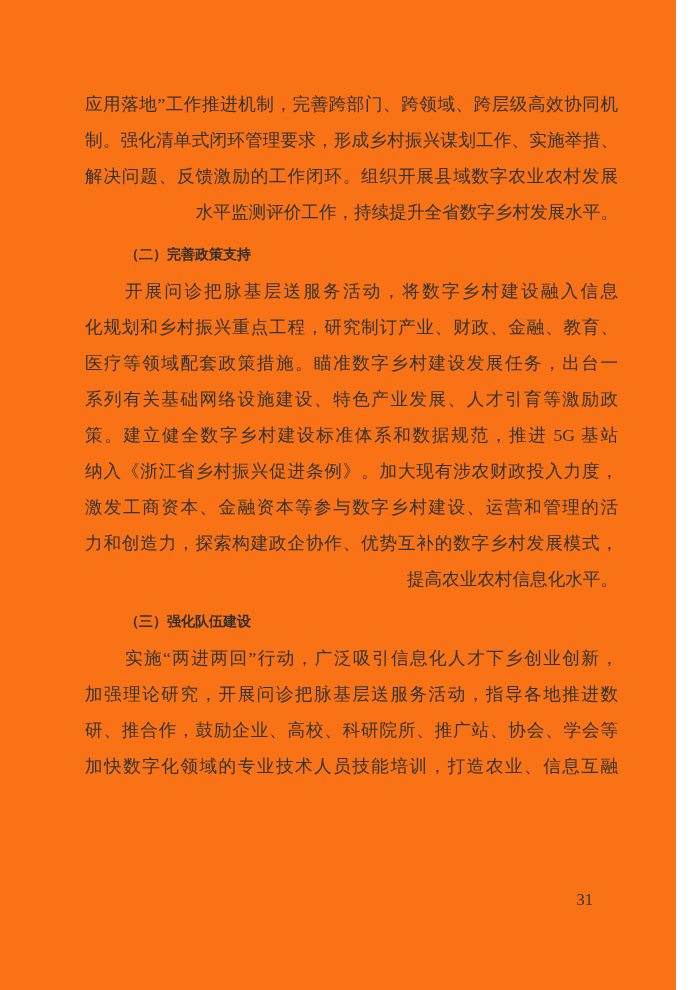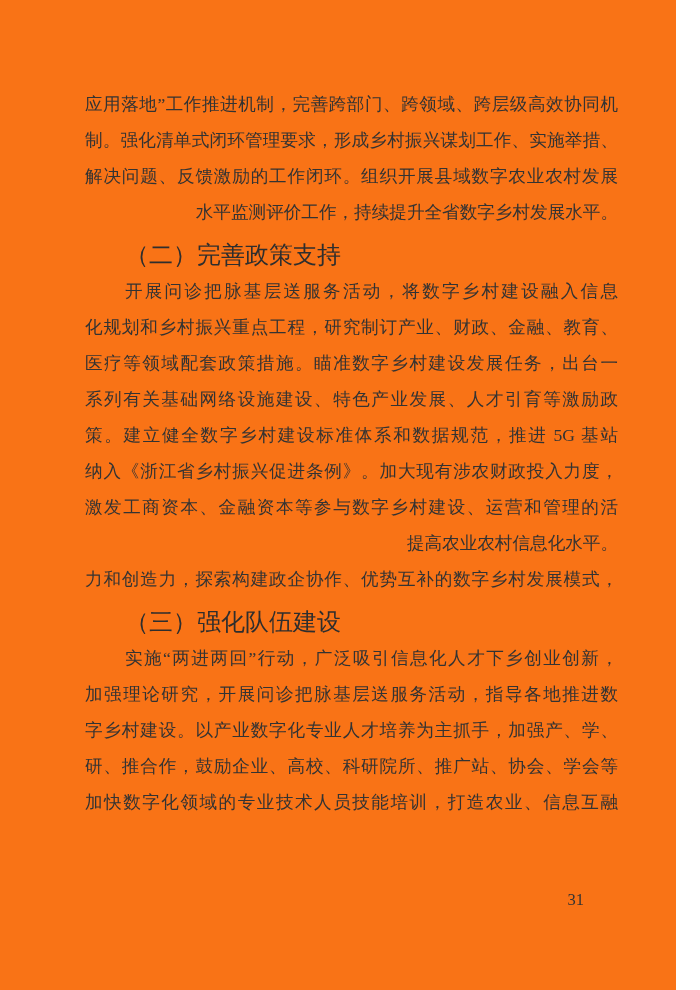--- a/index.html
+++ b/index.html
@@ -27,32 +27,32 @@
     letter-spacing: 0;
   }
   .line.justify {
     text-align: justify;
     text-align-last: justify;
   }
   .line.indent {
     padding-left: 40px;
   }
   .heading {
-    font-size: 24px;
-    font-weight: normal;
+    font-size: 14px;
+    font-weight: bold;
     line-height: 36px;
     height: 36px;
     margin-top: 7px;
     padding-left: 40px;
     color: #2e2e2e;
   }
   .page-number {
     position: absolute;
     top: 889px;
-    right: 92px;
+    right: 83px;
     font-size: 16.5px;
     line-height: 22px;
     font-family: "Liberation Serif", "DejaVu Serif", serif;
     color: #333333;
   }
 </style>
 </head>
 <body>
 
 <div class="page">
@@ -65,26 +65,25 @@
       </div>
       <div class="heading">（二）完善政策支持</div>
       <div class="para">
         <div class="line justify indent">开展问诊把脉基层送服务活动，将数字乡村建设融入信息</div>
         <div class="line justify">化规划和乡村振兴重点工程，研究制订产业、财政、金融、教育、</div>
         <div class="line justify">医疗等领域配套政策措施。瞄准数字乡村建设发展任务，出台一</div>
         <div class="line justify">系列有关基础网络设施建设、特色产业发展、人才引育等激励政</div>
         <div class="line justify">策。建立健全数字乡村建设标准体系和数据规范，推进 5G 基站</div>
         <div class="line justify">纳入《浙江省乡村振兴促进条例》。加大现有涉农财政投入力度，</div>
         <div class="line justify">激发工商资本、金融资本等参与数字乡村建设、运营和管理的活</div>
+        <div class="line justify">力和创造力，探索构建政企协作、优势互补的数字乡村发展模式，</div>
         <div class="line">提高农业农村信息化水平。</div>
-        <div class="line justify">力和创造力，探索构建政企协作、优势互补的数字乡村发展模式，</div>
       </div>
       <div class="heading">（三）强化队伍建设</div>
       <div class="para">
         <div class="line justify indent">实施“两进两回”行动，广泛吸引信息化人才下乡创业创新，</div>
         <div class="line justify">加强理论研究，开展问诊把脉基层送服务活动，指导各地推进数</div>
-        <div class="line justify">字乡村建设。以产业数字化专业人才培养为主抓手，加强产、学、</div>
         <div class="line justify">研、推合作，鼓励企业、高校、科研院所、推广站、协会、学会等</div>
         <div class="line justify">加快数字化领域的专业技术人员技能培训，打造农业、信息互融</div>
       </div>
     </div>
   <div class="page-number">31</div>
 </div>
 
 </body></html>

